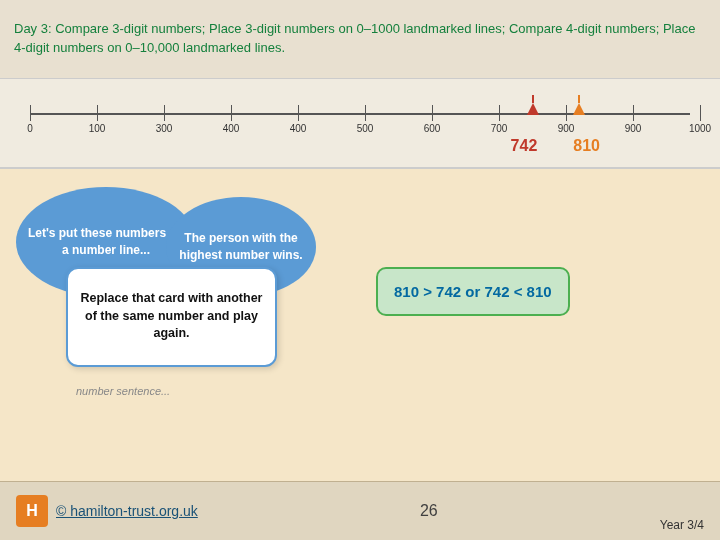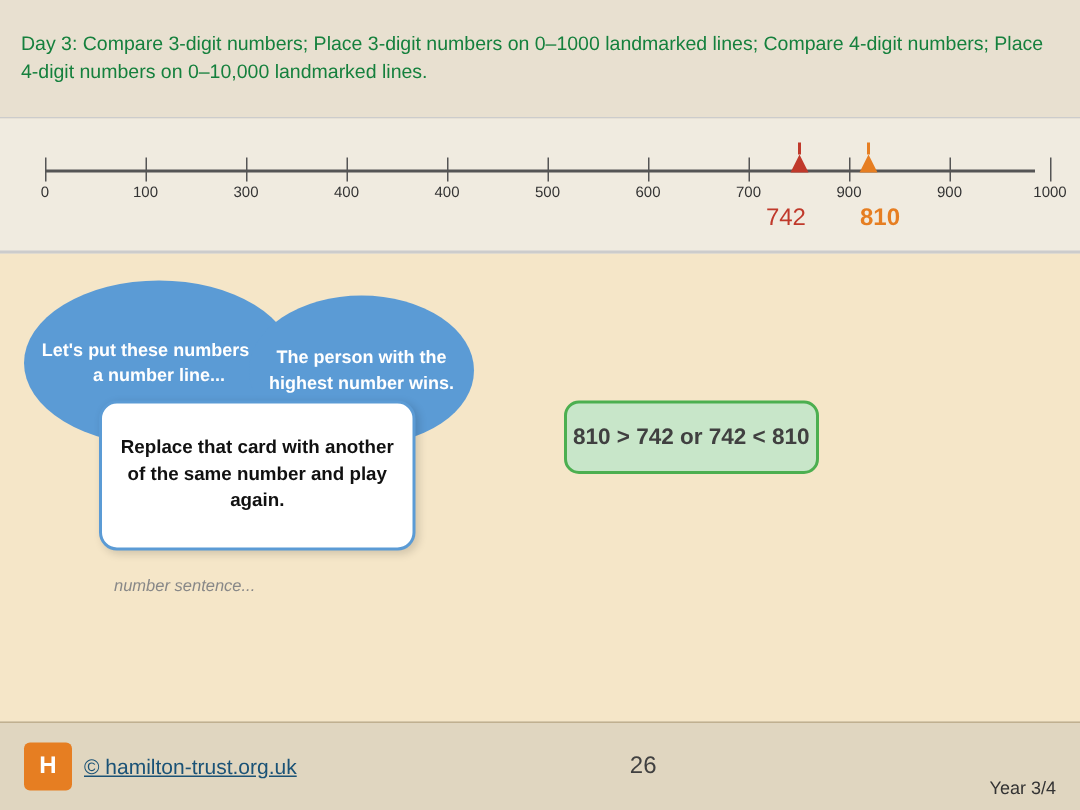--- a/index.html
+++ b/index.html
@@ -80,21 +80,21 @@
 
     .arrow-stem {
       width: 2px;
       height: 8px;
       background: #c0392b;
     }
 
     .num-label-742 {
       color: #c0392b;
       font-size: 16px;
-      font-weight: normal;
+      font-weight: bold;
     }
 
     .num-label-810 {
       color: #e67e22;
       font-size: 16px;
       font-weight: bold;
     }
 
     .main-area {
       display: flex;
@@ -156,24 +156,24 @@
       font-size: 12.5px;
       color: #111;
       z-index: 10;
       box-shadow: 2px 2px 6px rgba(0,0,0,0.15);
     }
 
     .result-box {
       background: #c8e6c9;
       border: 2px solid #4caf50;
       border-radius: 10px;
-      padding: 14px 4px;
+      padding: 14px 16px;
       font-size: 15px;
       font-weight: bold;
-      color: #404040;
+      color: #0369a1;
       align-self: flex-start;
       margin-top: 80px;
       white-space: nowrap;
     }
 
     .footer {
       position: absolute;
       bottom: 0;
       left: 0;
       right: 0;

